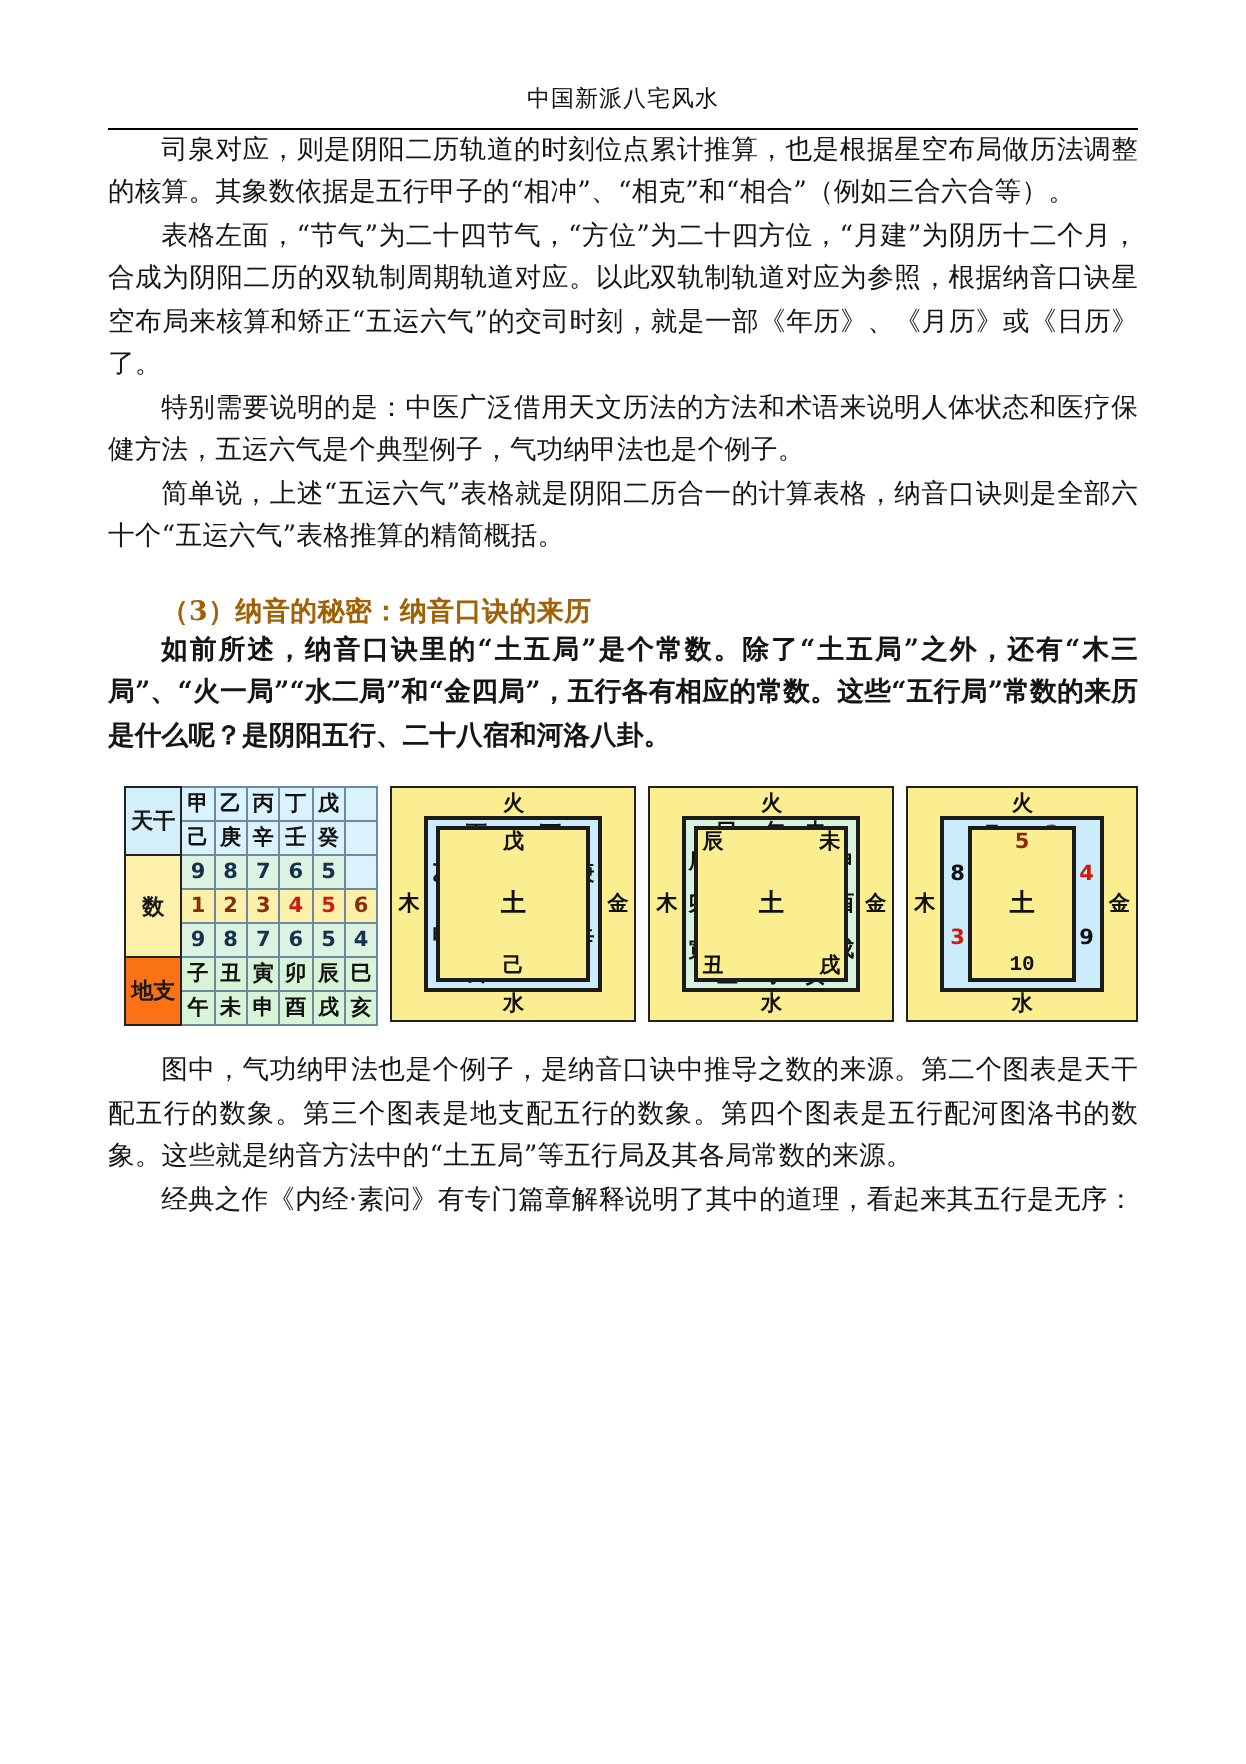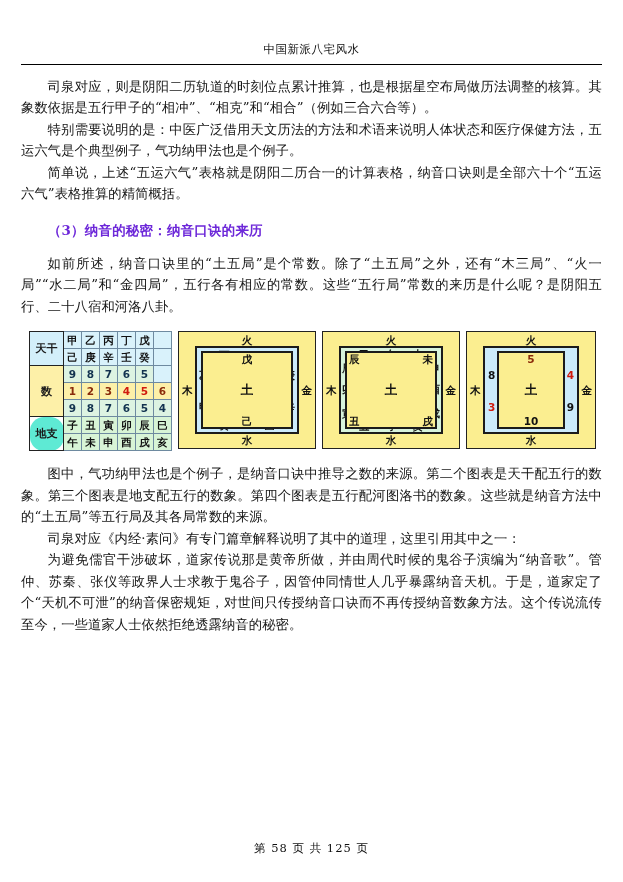--- a/index.html
+++ b/index.html
@@ -12,21 +12,21 @@
     background: #ffffff;
     font-family: "DejaVu Serif", "Liberation Serif", serif;
     color: #1a1a1a;
     overflow: hidden;
   }
   .page {
     position: relative;
     width: 623px;
     height: 882px;
     box-sizing: border-box;
-    padding: 0 21px;
+    padding: 0 54px;
   }
 
   
   .hdr {
     text-align: center;
     font-size: 11.5px;
     letter-spacing: 0.5px;
     color: #111;
     padding-top: 44px;
     line-height: 1;
@@ -46,29 +46,29 @@
     color: #151515;
   }
   p.para {
     margin: 0;
     text-indent: 2em;
   }
   p.noindent {
     margin: 0;
     text-indent: 0;
   }
-  .blk-top { margin-top: 11px; }
+  .blk-top { }
 
   
   .sec-head {
     margin: 17px 0 0 0;
     text-indent: 2em;
     font-size: 13.4px;
     font-weight: bold;
-    color: #6d28d9;
+    color: #a16207;
     letter-spacing: 0.3px;
   }
 
   
   .figstrip {
     display: flex;
     gap: 6px;
     margin: 14px 0 0 8px;
     align-items: stretch;
   }
@@ -91,21 +91,21 @@
     font-family: "DejaVu Sans", "Liberation Sans", sans-serif;
   }
   .tbl1 td.lbl {
     width: 33px;
     font-weight: bold;
     font-size: 11px;
     border: 1.6px solid #222;
   }
   .lbl-tg { background: #d3effa; margin-left: 20px; }
   .lbl-sh { background: #fdf0a8; }
-  .lbl-dz { background: #5eead4; border-radius: 14px; }
+  .lbl-dz { background: #f97316; }
   .c-tg { background: #d9f2fb; color: #111; font-weight: bold; }
   .c-sh-a { background: #ddf3e2; color: #12324f; font-weight: bold; }
   .c-sh-b { background: #fdf0a8; font-weight: bold; }
   .c-dz { background: #d8f4d6; color: #111; font-weight: bold; }
   .c-empty { background: #d9f2fb; }
   .num-dark  { color: #8a2b0a; }
   .num-red   { color: #d01a0d; }
   .row-sep-top td { border-top: 1.6px solid #222; }
 
   
@@ -164,27 +164,28 @@
 </head>
 <body>
 
 <div class="page">
 
   <div class="hdr">中国新派八宅风水</div>
   <div class="hdr-rule"></div>
 
   <div class="body-text blk-top">
     <p class="para">司泉对应，则是阴阳二历轨道的时刻位点累计推算，也是根据星空布局做历法调整的核算。其象数依据是五行甲子的“相冲”、“相克”和“相合”（例如三合六合等）。</p>
+    <p class="para">表格左面，“节气”为二十四节气，“方位”为二十四方位，“月建”为阴历十二个月，合成为阴阳二历的双轨制周期轨道对应。以此双轨制轨道对应为参照，根据纳音口诀星空布局来核算和矫正“五运六气”的交司时刻，就是一部《年历》、《月历》或《日历》了。</p>
     <p class="para">特别需要说明的是：中医广泛借用天文历法的方法和术语来说明人体状态和医疗保健方法，五运六气是个典型例子，气功纳甲法也是个例子。</p>
     <p class="para">简单说，上述“五运六气”表格就是阴阳二历合一的计算表格，纳音口诀则是全部六十个“五运六气”表格推算的精简概括。</p>
   </div>
 
   <div class="sec-head">（3）纳音的秘密：纳音口诀的来历</div>
 
-  <div class="body-text" style="margin-top:13px;">
+  <div class="body-text" style="font-weight:bold;">
     <p class="para">如前所述，纳音口诀里的“土五局”是个常数。除了“土五局”之外，还有“木三局”、“火一局”“水二局”和“金四局”，五行各有相应的常数。这些“五行局”常数的来历是什么呢？是阴阳五行、二十八宿和河洛八卦。</p>
   </div>
 
   <div class="figstrip">
 
     <table class="tbl1">
       <tbody>
           <tr>
         <td class="lbl lbl-tg" rowspan="2">天干</td>
         <td class="c-tg">甲</td>
@@ -319,27 +320,25 @@
         <span class="t num-red" style="left:3px;bottom:24%;">3</span>
         <span class="t num-red" style="right:3px;top:26%;">4</span>
         <span class="t" style="right:3px;bottom:24%;">9</span>
         <span class="t" style="left:26%;bottom:2px;">1</span>
         <span class="t num-red" style="right:26%;bottom:2px;">6</span>
       </div>
 
       <div class="ring-core" style="left:30px;right:30px;">
         <span class="t num-dark" style="left:50%;top:1px;transform:translateX(-50%);">5</span>
         <span class="center-earth">土</span>
-        <span class="t" style="left:50%;bottom:1px;transform:translateX(-50%);">10</span>
+        <span class="t" style="left:50%;bottom:1px;transform:translateX(-50%);font-family:Liberation Mono, monospace;">10</span>
       </div>
     </div>
 
   </div>
 
   <div class="body-text cap-blk">
     <p class="para">图中，气功纳甲法也是个例子，是纳音口诀中推导之数的来源。第二个图表是天干配五行的数象。第三个图表是地支配五行的数象。第四个图表是五行配河图洛书的数象。这些就是纳音方法中的“土五局”等五行局及其各局常数的来源。</p>
-    <p class="para">司泉对应《内经·素问》有专门篇章解释说明了其中的道理，这里引用其中之一：</p>
-    <p class="para">为避免儒官干涉破坏，道家传说那是黄帝所做，并由周代时候的鬼谷子演编为“纳音歌”。管仲、苏秦、张仪等政界人士求教于鬼谷子，因管仲同情世人几乎暴露纳音天机。于是，道家定了个“天机不可泄”的纳音保密规矩，对世间只传授纳音口诀而不再传授纳音数象方法。这个传说流传至今，一些道家人士依然拒绝透露纳音的秘密。</p>
+    <p class="para">经典之作《内经·素问》有专门篇章解释说明了其中的道理，看起来其五行是无序：</p>
   </div>
 
-  <div class="footer">第 58 页 共 125 页</div>
 
 </div>
 
 </body></html>

